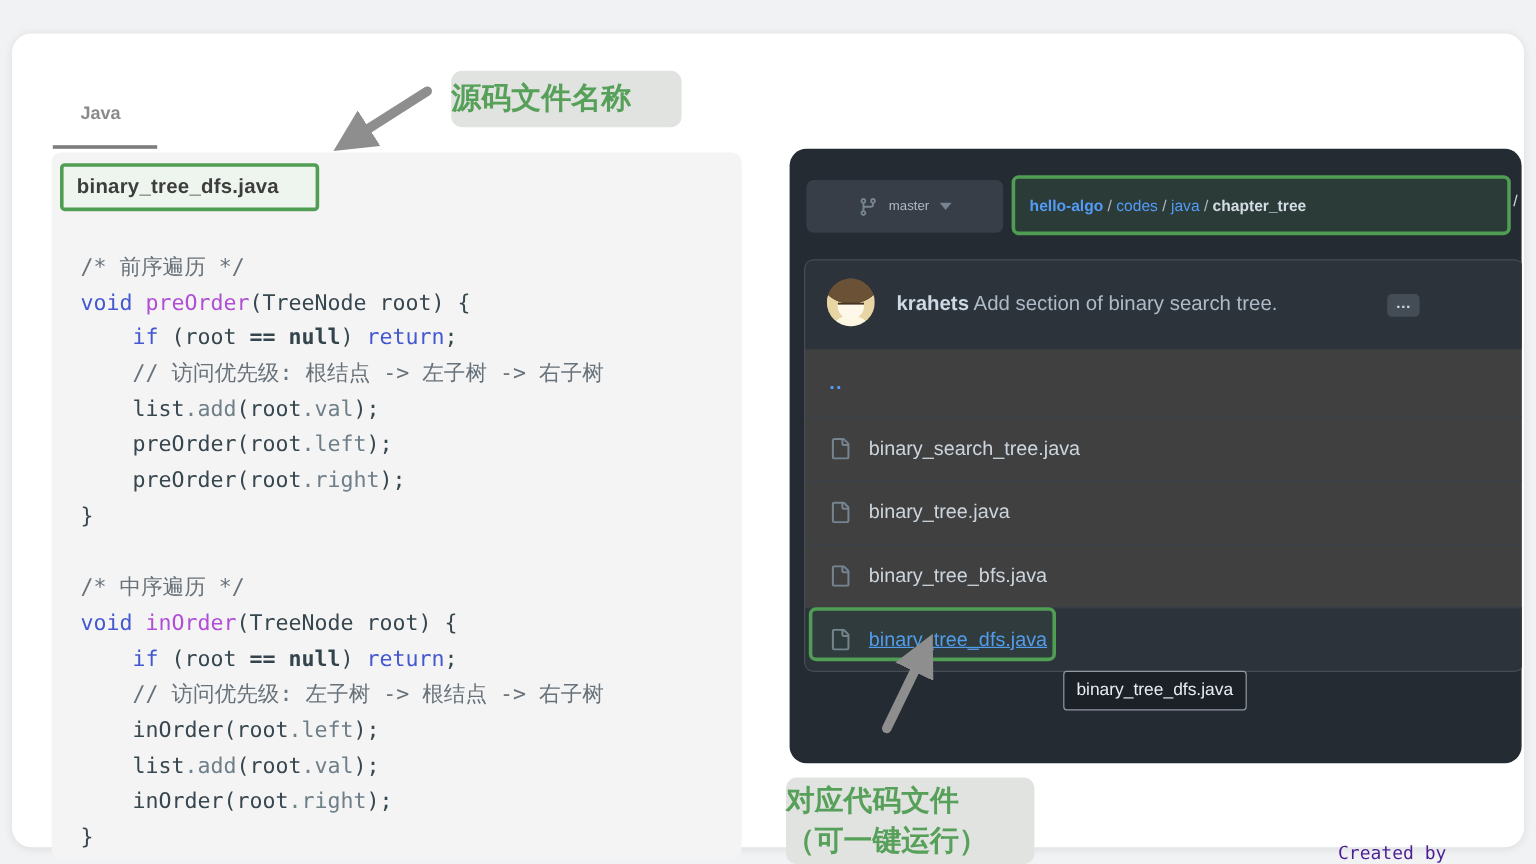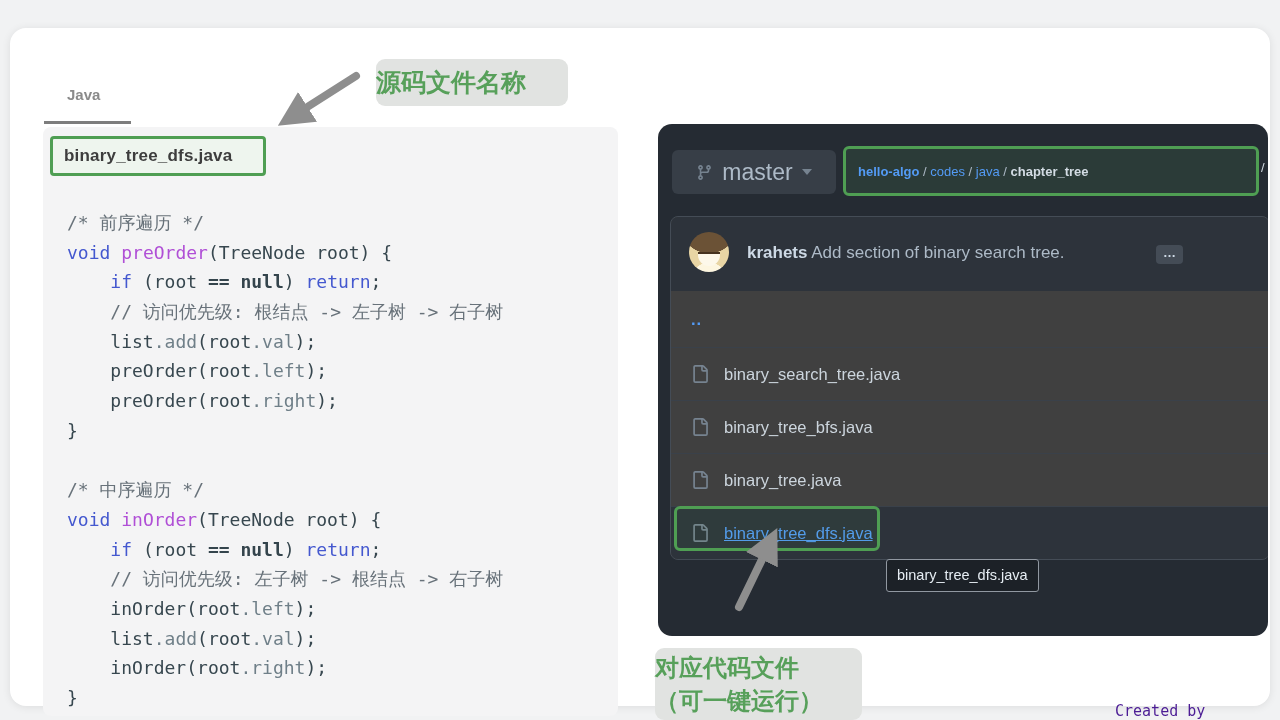--- a/index.html
+++ b/index.html
@@ -22,21 +22,21 @@
   .tok-g{color:#6f7f88;}
   .tok-b{color:#34444c;font-weight:bold;}
   
   .ann-label{background:#e1e3e1;border-radius:9px;color:#57a05a;font-weight:bold;text-align:left;font-family:"Liberation Sans",sans-serif;}
   .ann-top{left:366px;top:31px;width:192px;height:47px;line-height:47px;font-size:25px;}
   .ann-bottom{left:645px;top:620px;width:207px;height:72px;font-size:24px;line-height:33px;padding-top:3px;box-sizing:border-box;}
   .created-by{position:absolute;left:1078px;top:674px;font-family:"DejaVu Sans Mono",monospace;font-size:15px;color:#4c1d95;margin-left:27px;}
   
   .gh-panel{position:absolute;left:648px;top:96px;width:610px;height:512px;background:#252b33;border-radius:14px;overflow:hidden;}
   .branch-btn{position:absolute;left:14px;top:26px;width:164px;height:44px;background:#373e47;border-radius:6px;display:flex;align-items:center;justify-content:center;gap:9px;cursor:pointer;}
-  .branch-btn .bname{color:#adbac7;font-size:23px;}
+  .branch-btn .bname{color:#adbac7;font-size:11px;}
   .caret{width:0;height:0;border-left:5px solid transparent;border-right:5px solid transparent;border-top:6px solid #768390;}
   .crumb-box{position:absolute;left:185px;top:22px;width:416px;height:50px;border:3px solid #4f9e53;border-radius:6px;background:rgba(87,171,90,0.13);box-sizing:border-box;display:flex;align-items:center;padding-left:12px;white-space:nowrap;overflow:hidden;}
   .crumb-box,.crumb-trail{font-size:13px;color:#adbac7;}
   .bc-repo{color:#539bf5;font-weight:bold;}
   .bc-link{color:#539bf5;cursor:pointer;}
   .bc-current{color:#d3dce4;font-weight:bold;}
   .bc-sep{color:#adbac7;}
   .crumb-trail{position:absolute;left:603px;top:36px;color:#d3dce4;}
   .gh-box{position:absolute;left:12px;top:92px;width:600px;border:1px solid #444c56;border-radius:8px;box-sizing:border-box;overflow:hidden;background:#404040;}
   .commit-bar{height:74px;background:#2d333b;position:relative;}
@@ -114,27 +114,27 @@
           <div class="file-row">
             <svg class="ficon" viewBox="0 0 16 16">
               <path fill="#768390" d="M2 1.75C2 .784 2.784 0 3.75 0h6.586c.464 0 .909.184 1.237.513l2.914 2.914c.329.328.513.773.513 1.237v9.586A1.75 1.75 0 0 1 13.25 16h-9.5A1.75 1.75 0 0 1 2 14.25Zm1.75-.25a.25.25 0 0 0-.25.25v12.5c0 .138.112.25.25.25h9.5a.25.25 0 0 0 .25-.25V6h-2.75A1.75 1.75 0 0 1 9 4.25V1.5Zm6.75.062V4.25c0 .138.112.25.25.25h2.688l-.011-.013-2.914-2.914-.013-.011Z"></path>
             </svg>
             <span class="fname">binary_search_tree.java</span>
           </div>
           <div class="file-row">
             <svg class="ficon" viewBox="0 0 16 16">
               <path fill="#768390" d="M2 1.75C2 .784 2.784 0 3.75 0h6.586c.464 0 .909.184 1.237.513l2.914 2.914c.329.328.513.773.513 1.237v9.586A1.75 1.75 0 0 1 13.25 16h-9.5A1.75 1.75 0 0 1 2 14.25Zm1.75-.25a.25.25 0 0 0-.25.25v12.5c0 .138.112.25.25.25h9.5a.25.25 0 0 0 .25-.25V6h-2.75A1.75 1.75 0 0 1 9 4.25V1.5Zm6.75.062V4.25c0 .138.112.25.25.25h2.688l-.011-.013-2.914-2.914-.013-.011Z"></path>
             </svg>
-            <span class="fname">binary_tree_bfs.java</span>
+            <span class="fname">binary_tree.java</span>
           </div>
           <div class="file-row">
             <svg class="ficon" viewBox="0 0 16 16">
               <path fill="#768390" d="M2 1.75C2 .784 2.784 0 3.75 0h6.586c.464 0 .909.184 1.237.513l2.914 2.914c.329.328.513.773.513 1.237v9.586A1.75 1.75 0 0 1 13.25 16h-9.5A1.75 1.75 0 0 1 2 14.25Zm1.75-.25a.25.25 0 0 0-.25.25v12.5c0 .138.112.25.25.25h9.5a.25.25 0 0 0 .25-.25V6h-2.75A1.75 1.75 0 0 1 9 4.25V1.5Zm6.75.062V4.25c0 .138.112.25.25.25h2.688l-.011-.013-2.914-2.914-.013-.011Z"></path>
             </svg>
-            <span class="fname">binary_tree.java</span>
+            <span class="fname">binary_tree_bfs.java</span>
           </div>
           <div class="file-row hl">
             <svg class="ficon" viewBox="0 0 16 16">
               <path fill="#768390" d="M2 1.75C2 .784 2.784 0 3.75 0h6.586c.464 0 .909.184 1.237.513l2.914 2.914c.329.328.513.773.513 1.237v9.586A1.75 1.75 0 0 1 13.25 16h-9.5A1.75 1.75 0 0 1 2 14.25Zm1.75-.25a.25.25 0 0 0-.25.25v12.5c0 .138.112.25.25.25h9.5a.25.25 0 0 0 .25-.25V6h-2.75A1.75 1.75 0 0 1 9 4.25V1.5Zm6.75.062V4.25c0 .138.112.25.25.25h2.688l-.011-.013-2.914-2.914-.013-.011Z"></path>
             </svg>
             <span class="fname">binary_tree_dfs.java</span>
           </div>
         </div>
     </div>
 

